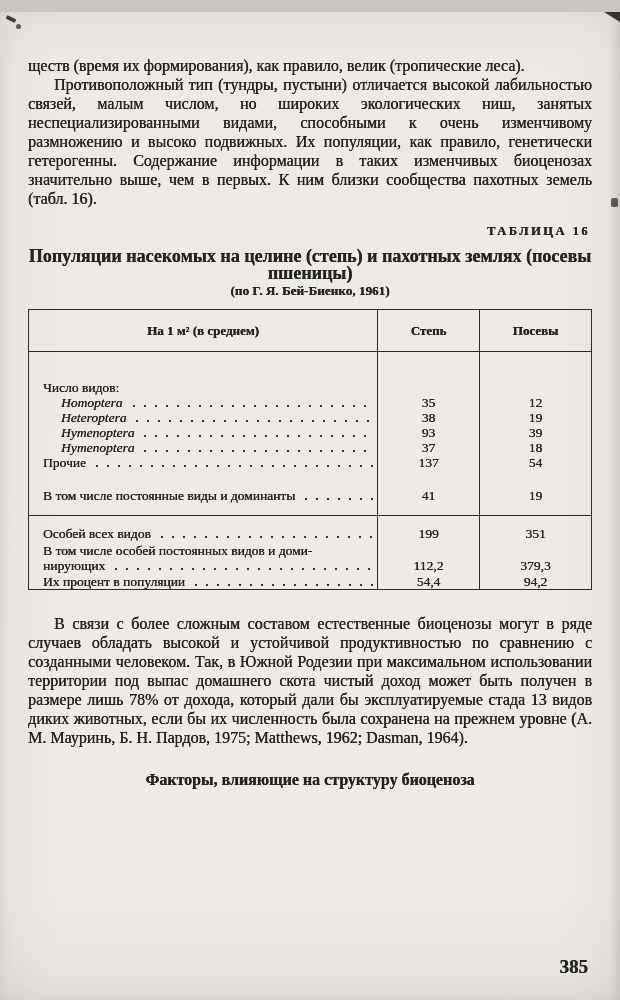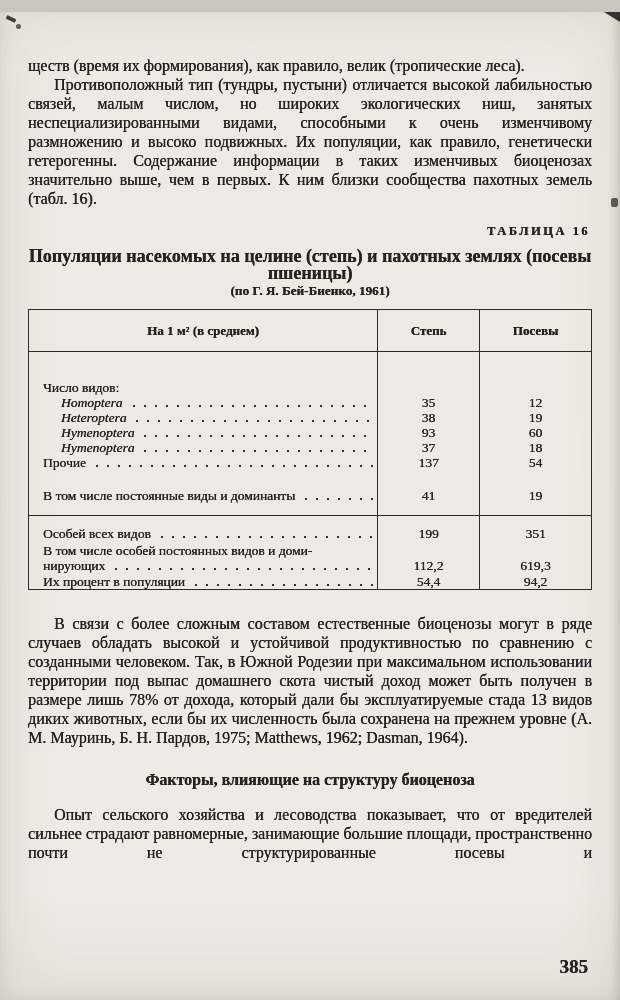--- a/index.html
+++ b/index.html
@@ -109,21 +109,21 @@
           <td class="c-val">19</td>
         </tr>
         <tr>
           <td class="c-lbl">
               <div class="lf sp">
                 <span class="ital">Hymenoptera</span>
                 <span class="leader"></span>
               </div>
             </td>
           <td class="c-val">93</td>
-          <td class="c-val">60</td>
+          <td class="c-val">39</td>
         </tr>
         <tr>
           <td class="c-lbl">
               <div class="lf sp">
                 <span class="ital">Hymenoptera</span>
                 <span class="leader"></span>
               </div>
             </td>
           <td class="c-val">37</td>
           <td class="c-val">18</td>
@@ -162,40 +162,39 @@
         </tr>
         <tr class="permind">
           <td class="c-lbl">
             <div>В том числе особей постоянных видов и доми-</div>
             <div class="lf">
                 <span>нирующих</span>
                 <span class="leader"></span>
               </div>
           </td>
           <td class="c-val">112,2</td>
-          <td class="c-val">619,3</td>
+          <td class="c-val">379,3</td>
         </tr>
         <tr class="percent">
           <td class="c-lbl">
               <div class="lf">
                 <span>Их процент в популяции</span>
                 <span class="leader"></span>
               </div>
             </td>
           <td class="c-val">54,4</td>
           <td class="c-val">94,2</td>
         </tr>
       </tbody>
     </table>
 
     <p class="para indent p3">В связи с более сложным составом естественные биоценозы могут в ряде случаев обладать высокой и устойчивой продуктивностью по сравнению с созданными человеком. Так, в Южной Родезии при максимальном использовании территории под выпас домашнего скота чистый доход может быть получен в размере лишь 78% от дохода, который дали бы эксплуатируемые стада 13 видов диких животных, если бы их численность была сохранена на прежнем уровне (А. М. Мауринь, Б. Н. Пардов, 1975; Matthews, 1962; Dasman, 1964).</p>
 
     <h2 class="heading">Факторы, влияющие на структуру биоценоза</h2>
 
-    <p class="para indent p4">Опыт сельского хозяйства и лесоводства показывает, что от вредителей сильнее страдают равномерные, занимающие большие площади, пространственно почти не структурированные посевы и</p>
   </div>
 
   <div class="pagenum">385</div>
 
   <div class="artifact a1"></div>
   <div class="artifact a2"></div>
   <div class="artifact a3"></div>
   <div class="artifact a4"></div>
   <div class="artifact a5"></div>
   <div class="artifact a6"></div>

